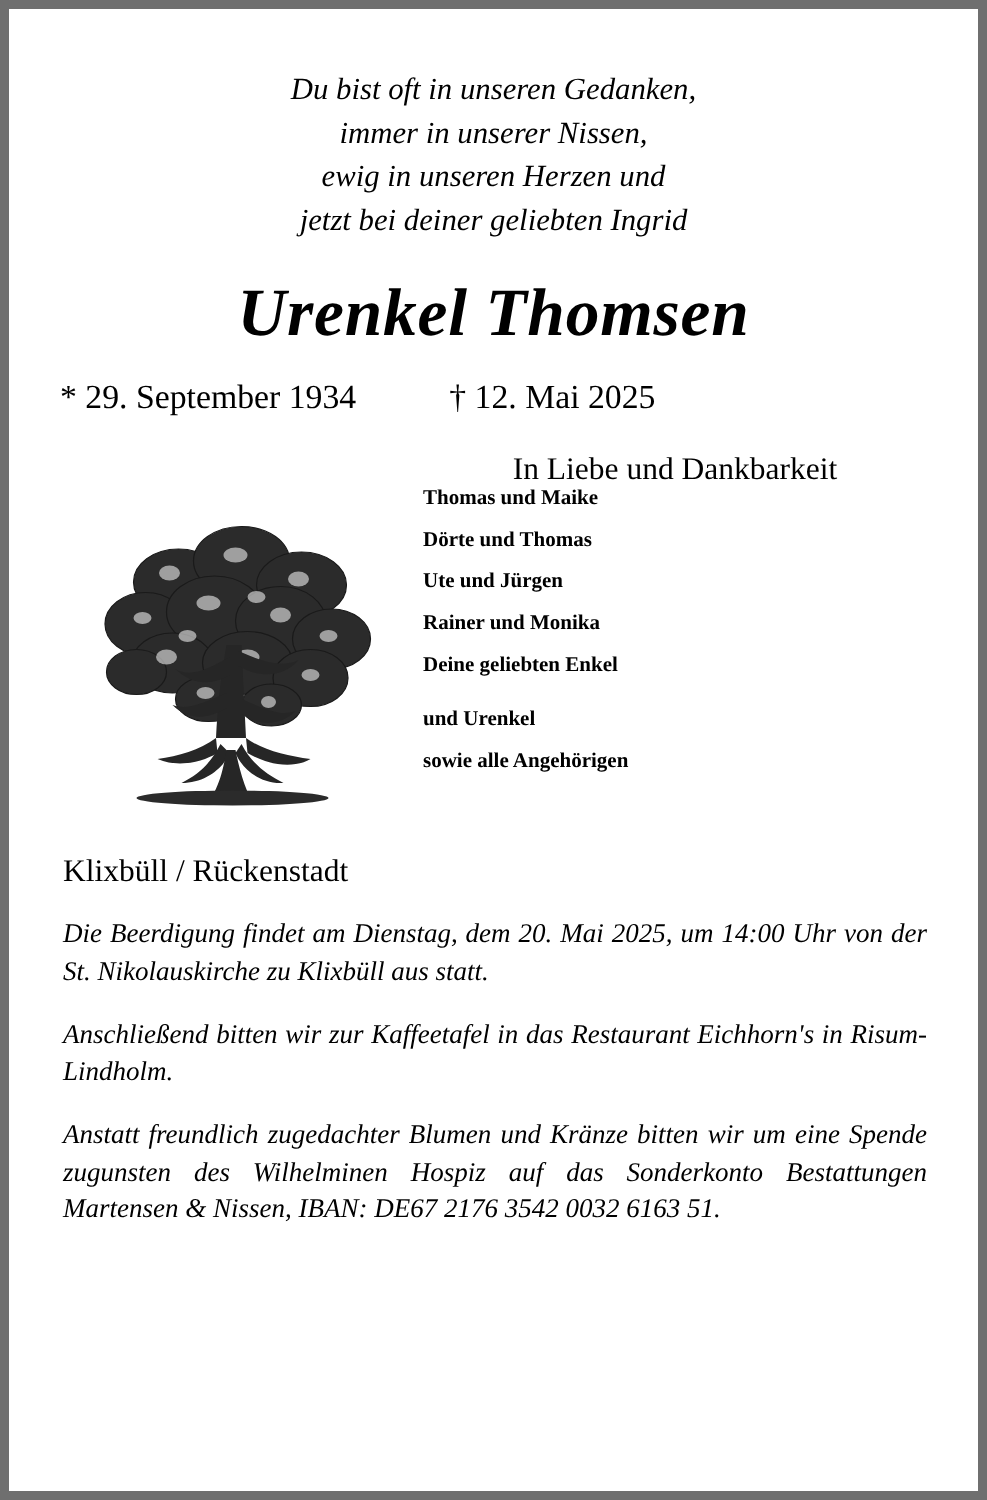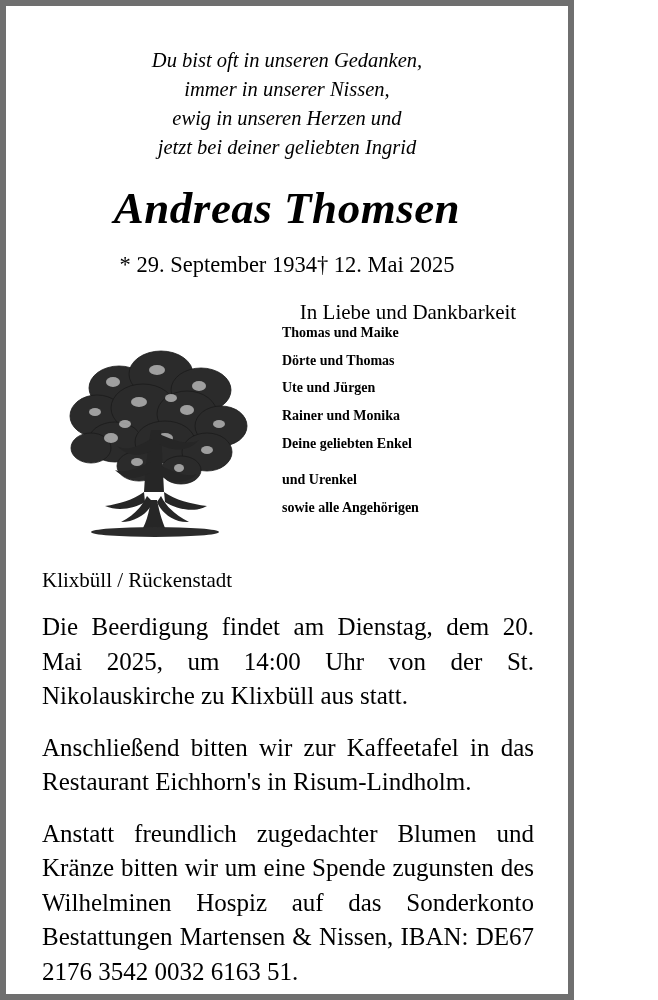--- a/index.html
+++ b/index.html
@@ -9,21 +9,21 @@
   }
   body {
     width: 658px;
     height: 1000px;
     font-family: "Liberation Serif", serif;
     color: #000000;
     overflow: hidden;
   }
   .obituary {
     box-sizing: border-box;
-    width: 574px;
+    width: 658px;
     height: 1000px;
     border: 6px solid #6f6f6f;
     background: #ffffff;
     padding: 28px 34px 10px 34px;
   }
   .verse {
     text-align: center;
     font-style: italic;
     font-size: 20.5px;
     line-height: 1.42;
@@ -35,21 +35,22 @@
   .name {
     text-align: center;
     font-size: 45px;
     font-weight: 700;
     letter-spacing: 0.5px;
     margin: 20px 0 0 0;
     font-style: italic;
   }
   .dates {
     display: flex;
-    justify-content: center;
+    justify-content: flex-start;
+    gap: 62px;
     font-size: 22.5px;
     margin: 18px 0 0 0;
   }
   .dates span {
     white-space: nowrap;
   }
   .middle {
     display: flex;
     align-items: flex-start;
     margin-top: 22px;
@@ -78,43 +79,44 @@
     line-height: 1.18;
   }
   .family .fline.tight {
     margin-bottom: 20px;
   }
   .place {
     font-size: 21px;
     margin: 16px 0 0 2px;
   }
   .para {
-    font-size: 25px;
+    font-size: 18px;
     line-height: 1.38;
     margin: 17px 0 0 2px;
     text-align: justify;
     text-justify: inter-word;
+    font-style: italic;
   }
   .para.last {
     margin-bottom: 6px;
   }
 </style>
 </head>
 <body>
 
 <div class="obituary">
 
   <div class="verse">
     <div>Du bist oft in unseren Gedanken,</div>
     <div>immer in unserer Nissen,</div>
     <div>ewig in unseren Herzen und</div>
     <div>jetzt bei deiner geliebten Ingrid</div>
   </div>
 
-  <div class="name">Andreas Thomsen</div>
+  <div class="name">Urenkel Thomsen</div>
 
   <div class="dates">
     <span>* 29. September 1934</span>
     <span>† 12. Mai 2025</span>
   </div>
 
   <div class="middle">
 
     <div class="tree-wrap">
       <svg width="196" height="210" viewBox="0 0 196 210">

